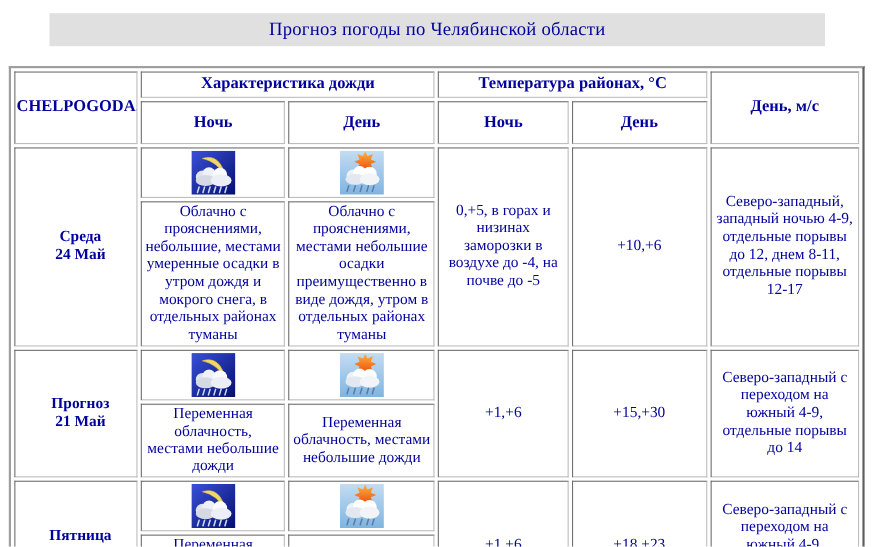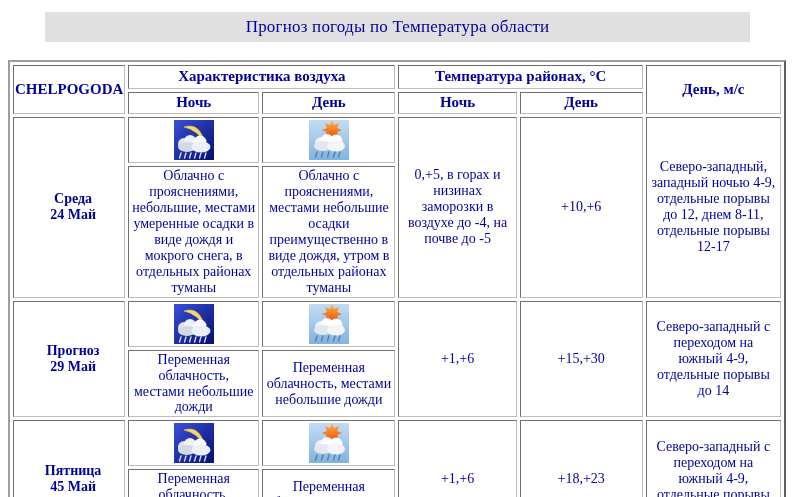--- a/index.html
+++ b/index.html
@@ -25,21 +25,21 @@
     color:#00009c; text-align:center; vertical-align:middle;
     padding:1px 3px; background:#ffffff;
     font-size:14px; line-height:1.14; overflow:hidden;
   }
   th { font-size:15px; font-weight:bold; }
   td.site-cell { font-size:15px; font-weight:bold; padding:1px 1px; }
   td.day-label { font-weight:bold;padding-left:11px; }
   td.icon-cell { padding:2px 0; }
   .wicon { width:40px; height:40px; display:block; margin:0 auto; }
   tr.hr1 { height:24px; }
-  tr.hr2 { height:22px; }
+  tr.hr2 { height:39px; }
   tr.r1i { height:44px; }
   tr.r1t { height:128px; }
   tr.r2i { height:42px; }
   tr.r2t { height:48px; }
   tr.r3i { height:42px; }
   tr.r3t { height:48px; }
 </style>
 </head>
 <body>
 
@@ -88,35 +88,35 @@
         <line x1="20" y1="32" x2="18.5" y2="37"></line>
         <line x1="26" y1="32" x2="24.5" y2="37"></line>
         <line x1="31" y1="32" x2="29.5" y2="37"></line>
       </g>
     </symbol>
   </defs>
 </svg>
 
 <div class="page">
 
-  <div class="title-bar">Прогноз погоды по Температура области</div>
+  <div class="title-bar">Прогноз погоды по Челябинской области</div>
 
   <table class="forecast">
     <colgroup>
       <col style="width:112px">
         <col style="width:131px">
         <col style="width:133px">
       <col style="width:118px">
         <col style="width:123px">
         <col style="width:135px">
     </colgroup>
     <thead>
       <tr class="hr1">
         <td class="site-cell" rowspan="2">CHELPOGODA.ru</td>
-        <th colspan="2">Характеристика воздуха</th>
+        <th colspan="2">Характеристика дожди</th>
         <th colspan="2">Температура районах, °С</th>
         <th rowspan="2">День, м/с</th>
       </tr>
       <tr class="hr2">
         <th>Ночь</th>
         <th>День</th>
         <th>Ночь</th>
         <th>День</th>
       </tr>
     </thead>
@@ -135,28 +135,28 @@
         <td class="icon-cell">
           <svg class="wicon">
               <use href="#icon-day-rain"></use>
             </svg>
         </td>
         <td rowspan="2">0,+5, в горах и низинах заморозки в воздухе до -4, на почве до -5</td>
         <td rowspan="2">+10,+6</td>
         <td rowspan="2">Северо-западный, западный ночью 4-9, отдельные порывы до 12, днем 8-11, отдельные порывы 12-17</td>
       </tr>
       <tr class="r1t">
-        <td>Облачно с прояснениями, небольшие, местами умеренные осадки в виде дождя и мокрого снега, в отдельных районах туманы</td>
+        <td>Облачно с прояснениями, небольшие, местами умеренные осадки в утром дождя и мокрого снега, в отдельных районах туманы</td>
         <td>Облачно с прояснениями, местами небольшие осадки преимущественно в виде дождя, утром в отдельных районах туманы</td>
       </tr>
 
       <tr class="r2i">
         <td class="day-label" rowspan="2">
           <div>Прогноз</div>
-          <div>29 Май</div>
+          <div>21 Май</div>
         </td>
         <td class="icon-cell">
           <svg class="wicon">
               <use href="#icon-night-rain"></use>
             </svg>
         </td>
         <td class="icon-cell">
           <svg class="wicon">
               <use href="#icon-day-rain"></use>
             </svg>

